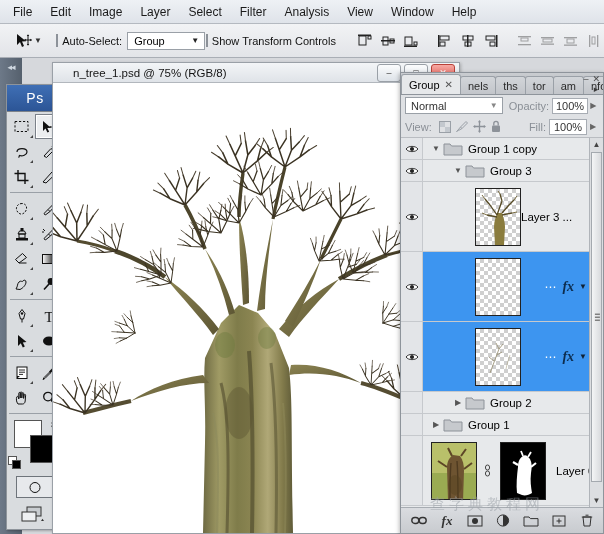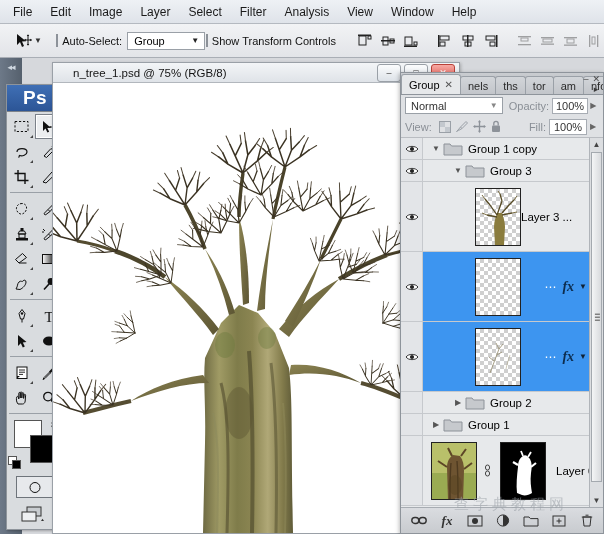--- a/index.html
+++ b/index.html
@@ -59,21 +59,21 @@
     color:#cfd7e0;font-size:9px;text-align:center;padding-top:4px;letter-spacing:-1px;
   }
   .toolbox{
     position:absolute;left:6px;top:84px;width:58px;height:446px;
     background:#d9dcdf;border:1px solid #8e949b;box-sizing:border-box;
     box-shadow:1px 1px 2px rgba(0,0,0,.25);
   }
   .ps-logo{
     height:26px;background:linear-gradient(#3f6fb5,#2c5596);
     display:flex;align-items:center;justify-content:center;
-    color:#fff;font-weight:bold;font-size:19px;letter-spacing:.5px;
+    color:#fff;font-weight:normal;font-size:14px;letter-spacing:.5px;
     border-bottom:1px solid #7d838a;
   }
   .tool-grid{display:flex;flex-wrap:wrap;padding:2px 0 0 1px;}
   .tool{
     width:27px;height:25px;display:flex;align-items:center;justify-content:center;
     position:relative;box-sizing:border-box;
   }
   .tool.sel{border:1px solid #7b8189;background:#eceef0;box-shadow:inset 0 0 0 1px #fff;}
   .tool .tri{position:absolute;right:2px;bottom:1px;width:0;height:0;
     border-left:3px solid transparent;border-top:3px solid transparent;border-right:3px solid #444;border-bottom:0;}
@@ -210,21 +210,21 @@
     background:linear-gradient(#dadce0,#c8cbcf);border-top:1px solid #a7acb2;
     display:flex;align-items:center;gap:12px;padding-left:10px;box-sizing:border-box;
   }
   .ficon{width:16px;height:16px;display:flex;align-items:center;justify-content:center;color:#333;}
 
   .watermark{
     position:absolute;left:415px;bottom:2px;width:185px;text-align:center;
     font-size:11px;color:#5a86c6;letter-spacing:.2px;
   }
   .watermark-cn{
-    position:absolute;left:430px;bottom:20px;font-size:15px;color:#9aa0a7;opacity:.55;letter-spacing:4px;margin-left:24px;
+    position:absolute;left:430px;bottom:20px;font-size:15px;color:#9aa0a7;opacity:.55;letter-spacing:4px;
   }
 </style>
 </head>
 <body>
 
 <div class="app">
 
   <div class="menubar">
     <div class="menu-item">File</div>
     <div class="menu-item">Edit</div>

